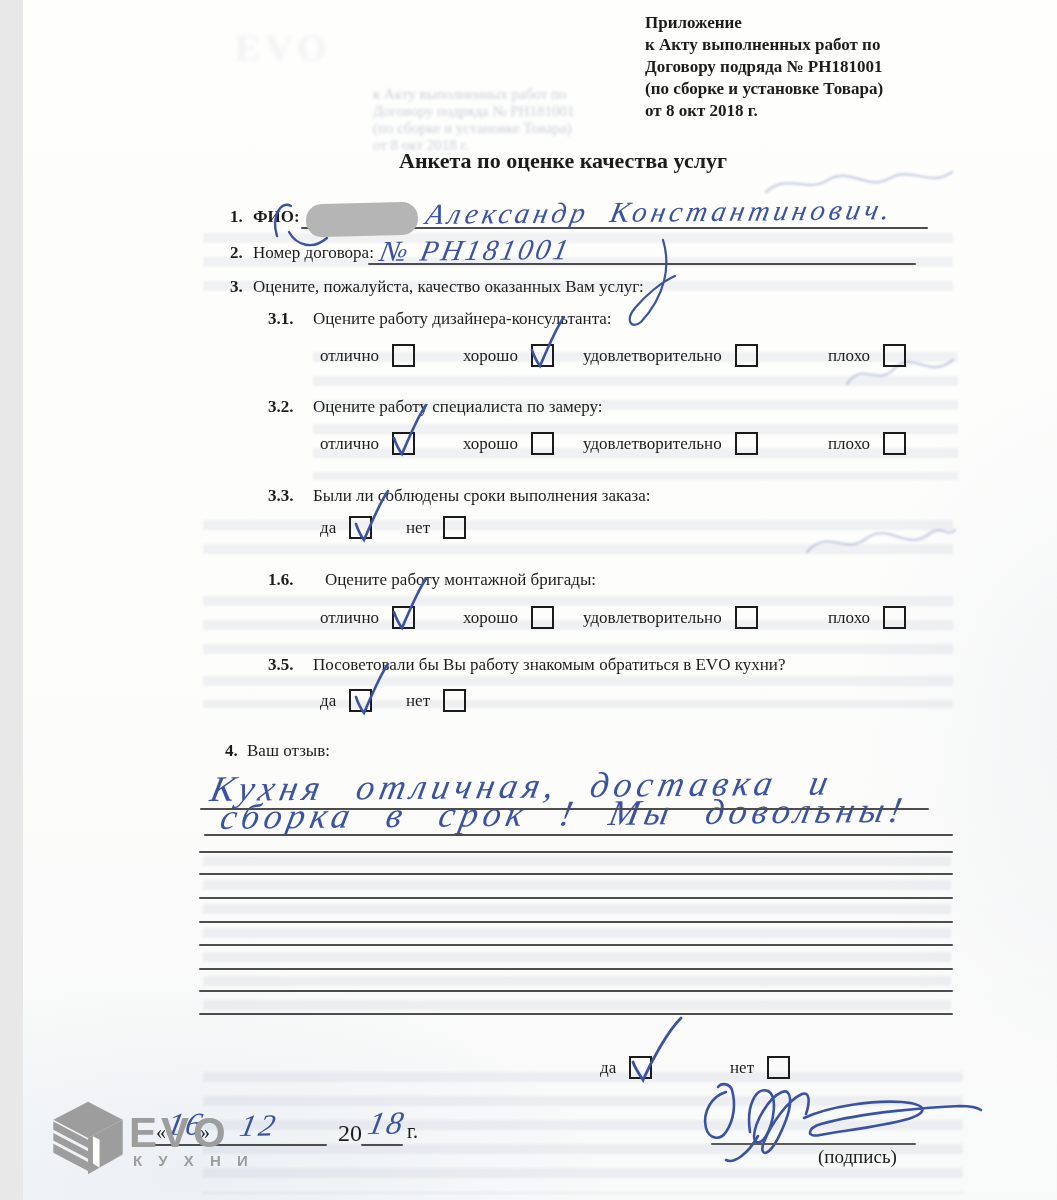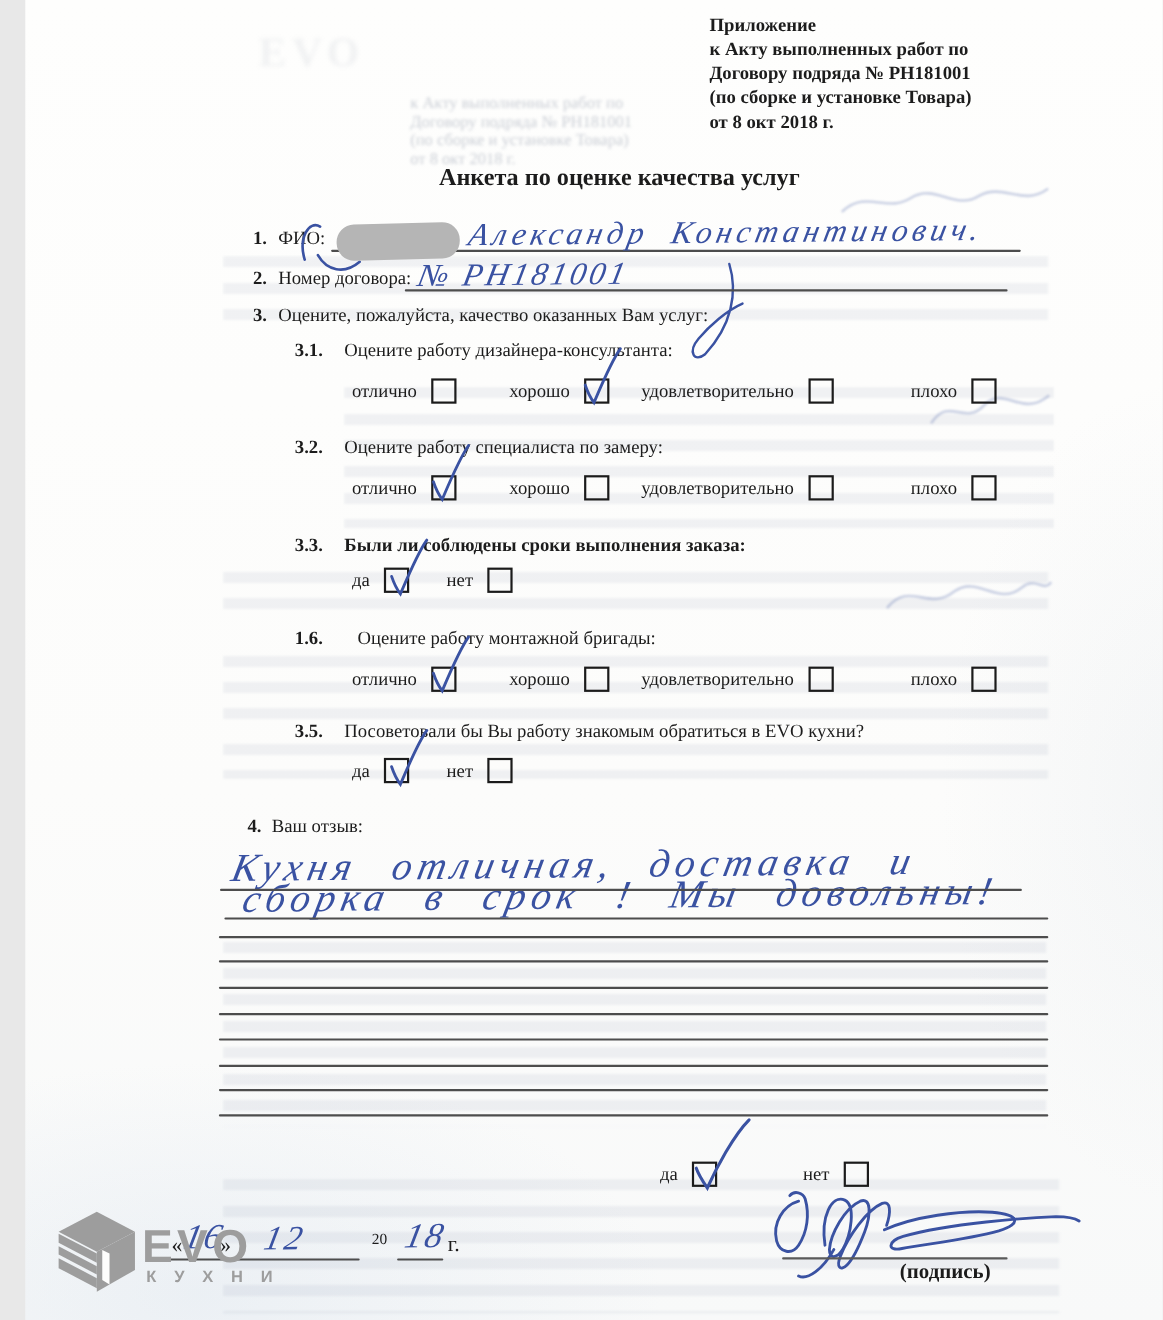--- a/index.html
+++ b/index.html
@@ -5,21 +5,21 @@
   html,body{margin:0;padding:0;background:#e8e8e8;}
   .page{
     position:relative;width:1057px;height:1200px;overflow:hidden;
     background:
       radial-gradient(ellipse 600px 300px at 15% 98%, rgba(205,218,233,0.30), transparent 70%),
       radial-gradient(ellipse 300px 500px at 100% 60%, rgba(205,214,224,0.18), transparent 75%),
       linear-gradient(180deg,#fefefd 0%, #fcfcfb 60%, #f8f9f9 100%);
     font-family:"Liberation Serif", serif;color:#1c1c1c;margin-left:23px;
   }
   .abs{position:absolute;}
-  .b{font-weight:normal;}
+  .b{font-weight:bold;}
   .lbl{font-size:17px;white-space:nowrap;}
   .num{font-size:17px;font-weight:bold;}
   .uline{position:absolute;height:2px;background:#4d4d4d;border-radius:1px;}
   .cbx{display:inline-block;width:19px;height:19px;border:2px solid #1b1b1b;background:transparent;flex:none;}
   .opt{display:inline-flex;align-items:center;gap:13px;}
   .hand{
     font-family:"Liberation Serif", serif;font-style:italic;color:#3a52a2;
     white-space:nowrap;transform:skewX(-12deg) rotate(-0.6deg);transform-origin:left bottom;
   }
   .tick{position:absolute;pointer-events:none;}
@@ -131,21 +131,21 @@
     </span>
   <span class="abs opt" style="left:805px;top:432px;">
       <span class="lbl">плохо</span>
       <span class="cbx"></span>
     </span>
   <svg class="tick" style="left:361px;top:400px;" width="46" height="58" viewBox="0 0 46 58">
     <path d="M10,38 C12,44 15,50 18,54 C24,40 34,16 42,5" stroke="#3a52a2" stroke-width="2.6" fill="none" stroke-linecap="round"></path>
   </svg>
 
   <span class="abs num" style="left:245px;top:486px;">3.3.</span>
-  <span class="abs lbl" style="left:290px;top:486px;font-weight:bold;">Были ли соблюдены сроки выполнения заказа:</span>
+  <span class="abs lbl" style="left:290px;top:486px;">Были ли соблюдены сроки выполнения заказа:</span>
   <span class="abs opt" style="left:297px;top:516px;">
       <span class="lbl">да</span>
       <span class="cbx"></span>
     </span>
   <span class="abs opt" style="left:383px;top:516px;">
       <span class="lbl">нет</span>
       <span class="cbx"></span>
     </span>
   <svg class="tick" style="left:323px;top:486px;" width="46" height="58" viewBox="0 0 46 58">
     <path d="M10,38 C12,44 15,50 18,54 C24,40 34,16 42,5" stroke="#3a52a2" stroke-width="2.6" fill="none" stroke-linecap="round"></path>
@@ -214,35 +214,35 @@
     </span>
   <svg class="tick" style="left:600px;top:1014px;" width="62" height="70" viewBox="0 0 62 70">
     <path d="M10,48 C12,54 16,60 20,66 C28,48 44,18 58,4" stroke="#3a52a2" stroke-width="2.8" fill="none" stroke-linecap="round"></path>
   </svg>
 
   <span class="abs" style="left:133px;top:1121px;font-size:20px;">«</span>
   <span class="abs hand" style="left:141px;top:1106px;font-size:32px;letter-spacing:2px;">16</span>
   <span class="abs" style="left:177px;top:1121px;font-size:20px;">»</span>
   <div class="uline" style="left:128px;top:1144px;width:176px;"></div>
   <span class="abs hand" style="left:214px;top:1108px;font-size:31px;letter-spacing:3px;">12</span>
-  <span class="abs" style="left:315px;top:1120px;font-size:14px;">20</span>
+  <span class="abs" style="left:315px;top:1120px;font-size:24px;">20</span>
   <span class="abs hand" style="left:342px;top:1105px;font-size:32px;letter-spacing:2px;">18</span>
   <div class="uline" style="left:338px;top:1144px;width:42px;"></div>
   <span class="abs" style="left:384px;top:1120px;font-size:20px;">г.</span>
 
   <svg class="abs" style="left:665px;top:1078px;" width="295" height="92" viewBox="0 0 295 92">
     <g stroke="#3a52a2" stroke-width="2.6" fill="none" stroke-linecap="round">
       <path d="M38,14 C24,18 14,34 18,50 C21,61 32,63 38,54 C46,42 48,26 44,12 C42,6 34,4 30,9"></path>
       <path d="M62,54 C58,28 68,8 80,13 C90,18 86,44 78,58 C73,66 66,67 66,58 C67,44 80,20 94,14 C104,10 104,26 98,42 C93,55 88,66 82,72 C76,78 72,74 76,64 C83,46 100,22 114,16 C122,13 122,24 118,36"></path>
       <path d="M116,40 C142,28 186,22 214,24 C238,26 242,34 220,41 C192,49 152,53 132,57 C118,60 119,50 133,46 C175,34 246,29 272,28 C282,28 290,30 293,32"></path>
       <path d="M70,58 C60,76 46,86 38,82"></path>
     </g>
   </svg>
   <div class="uline" style="left:688px;top:1143px;width:205px;background:#5a5a5a;height:1.6px;"></div>
-  <span class="abs sig-cap" style="left:795px;top:1146px;font-weight:bold;">(подпись)</span>
+  <span class="abs sig-cap" style="left:795px;top:1146px;">(подпись)</span>
 
   <svg class="abs" style="left:28px;top:1100px;" width="74" height="76" viewBox="0 0 88 92">
     <g fill="#9d9d9d">
       <polygon points="44,2 86,24 44,46 2,24"></polygon>
       <polygon points="86,24 86,66 44,90 44,46"></polygon>
       <polygon points="2,26 44,48 44,58 2,36"></polygon>
       <polygon points="2,40 44,62 44,71 2,49"></polygon>
       <polygon points="2,53 44,75 44,86 2,64"></polygon>
     </g>
     <polygon points="50,44 58,48 58,82 50,77" fill="#fdfdfc"></polygon>

